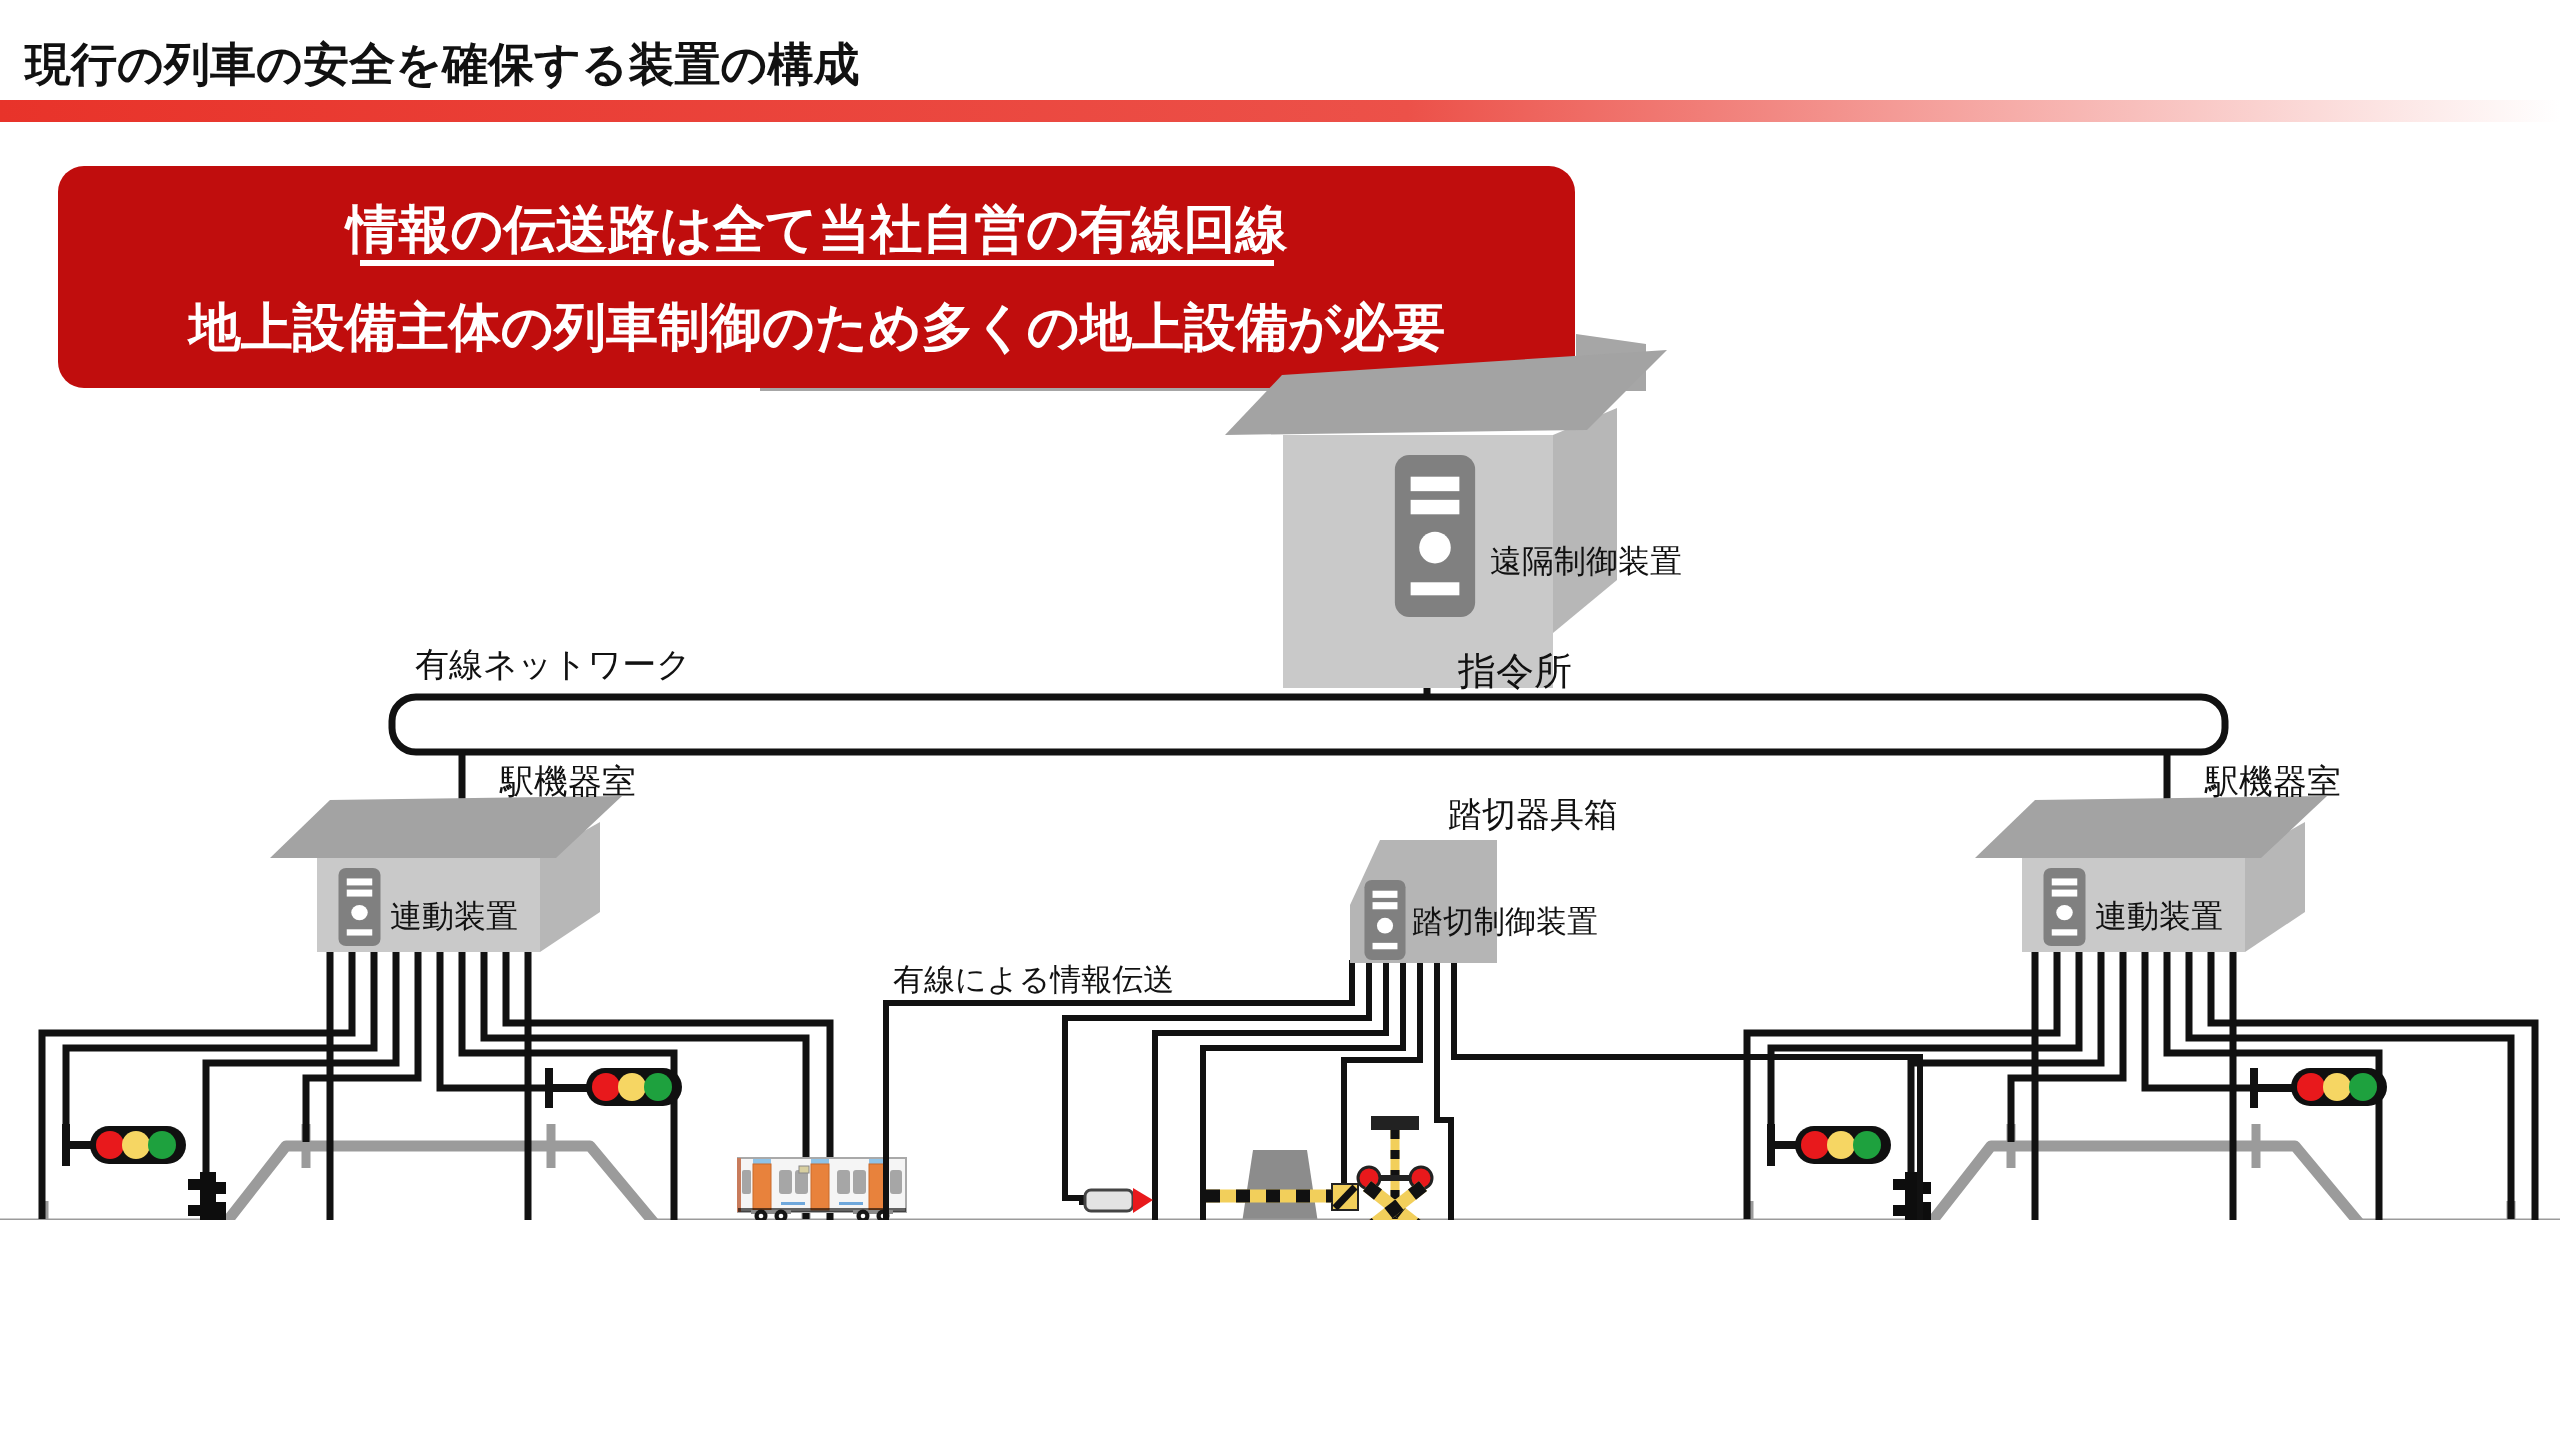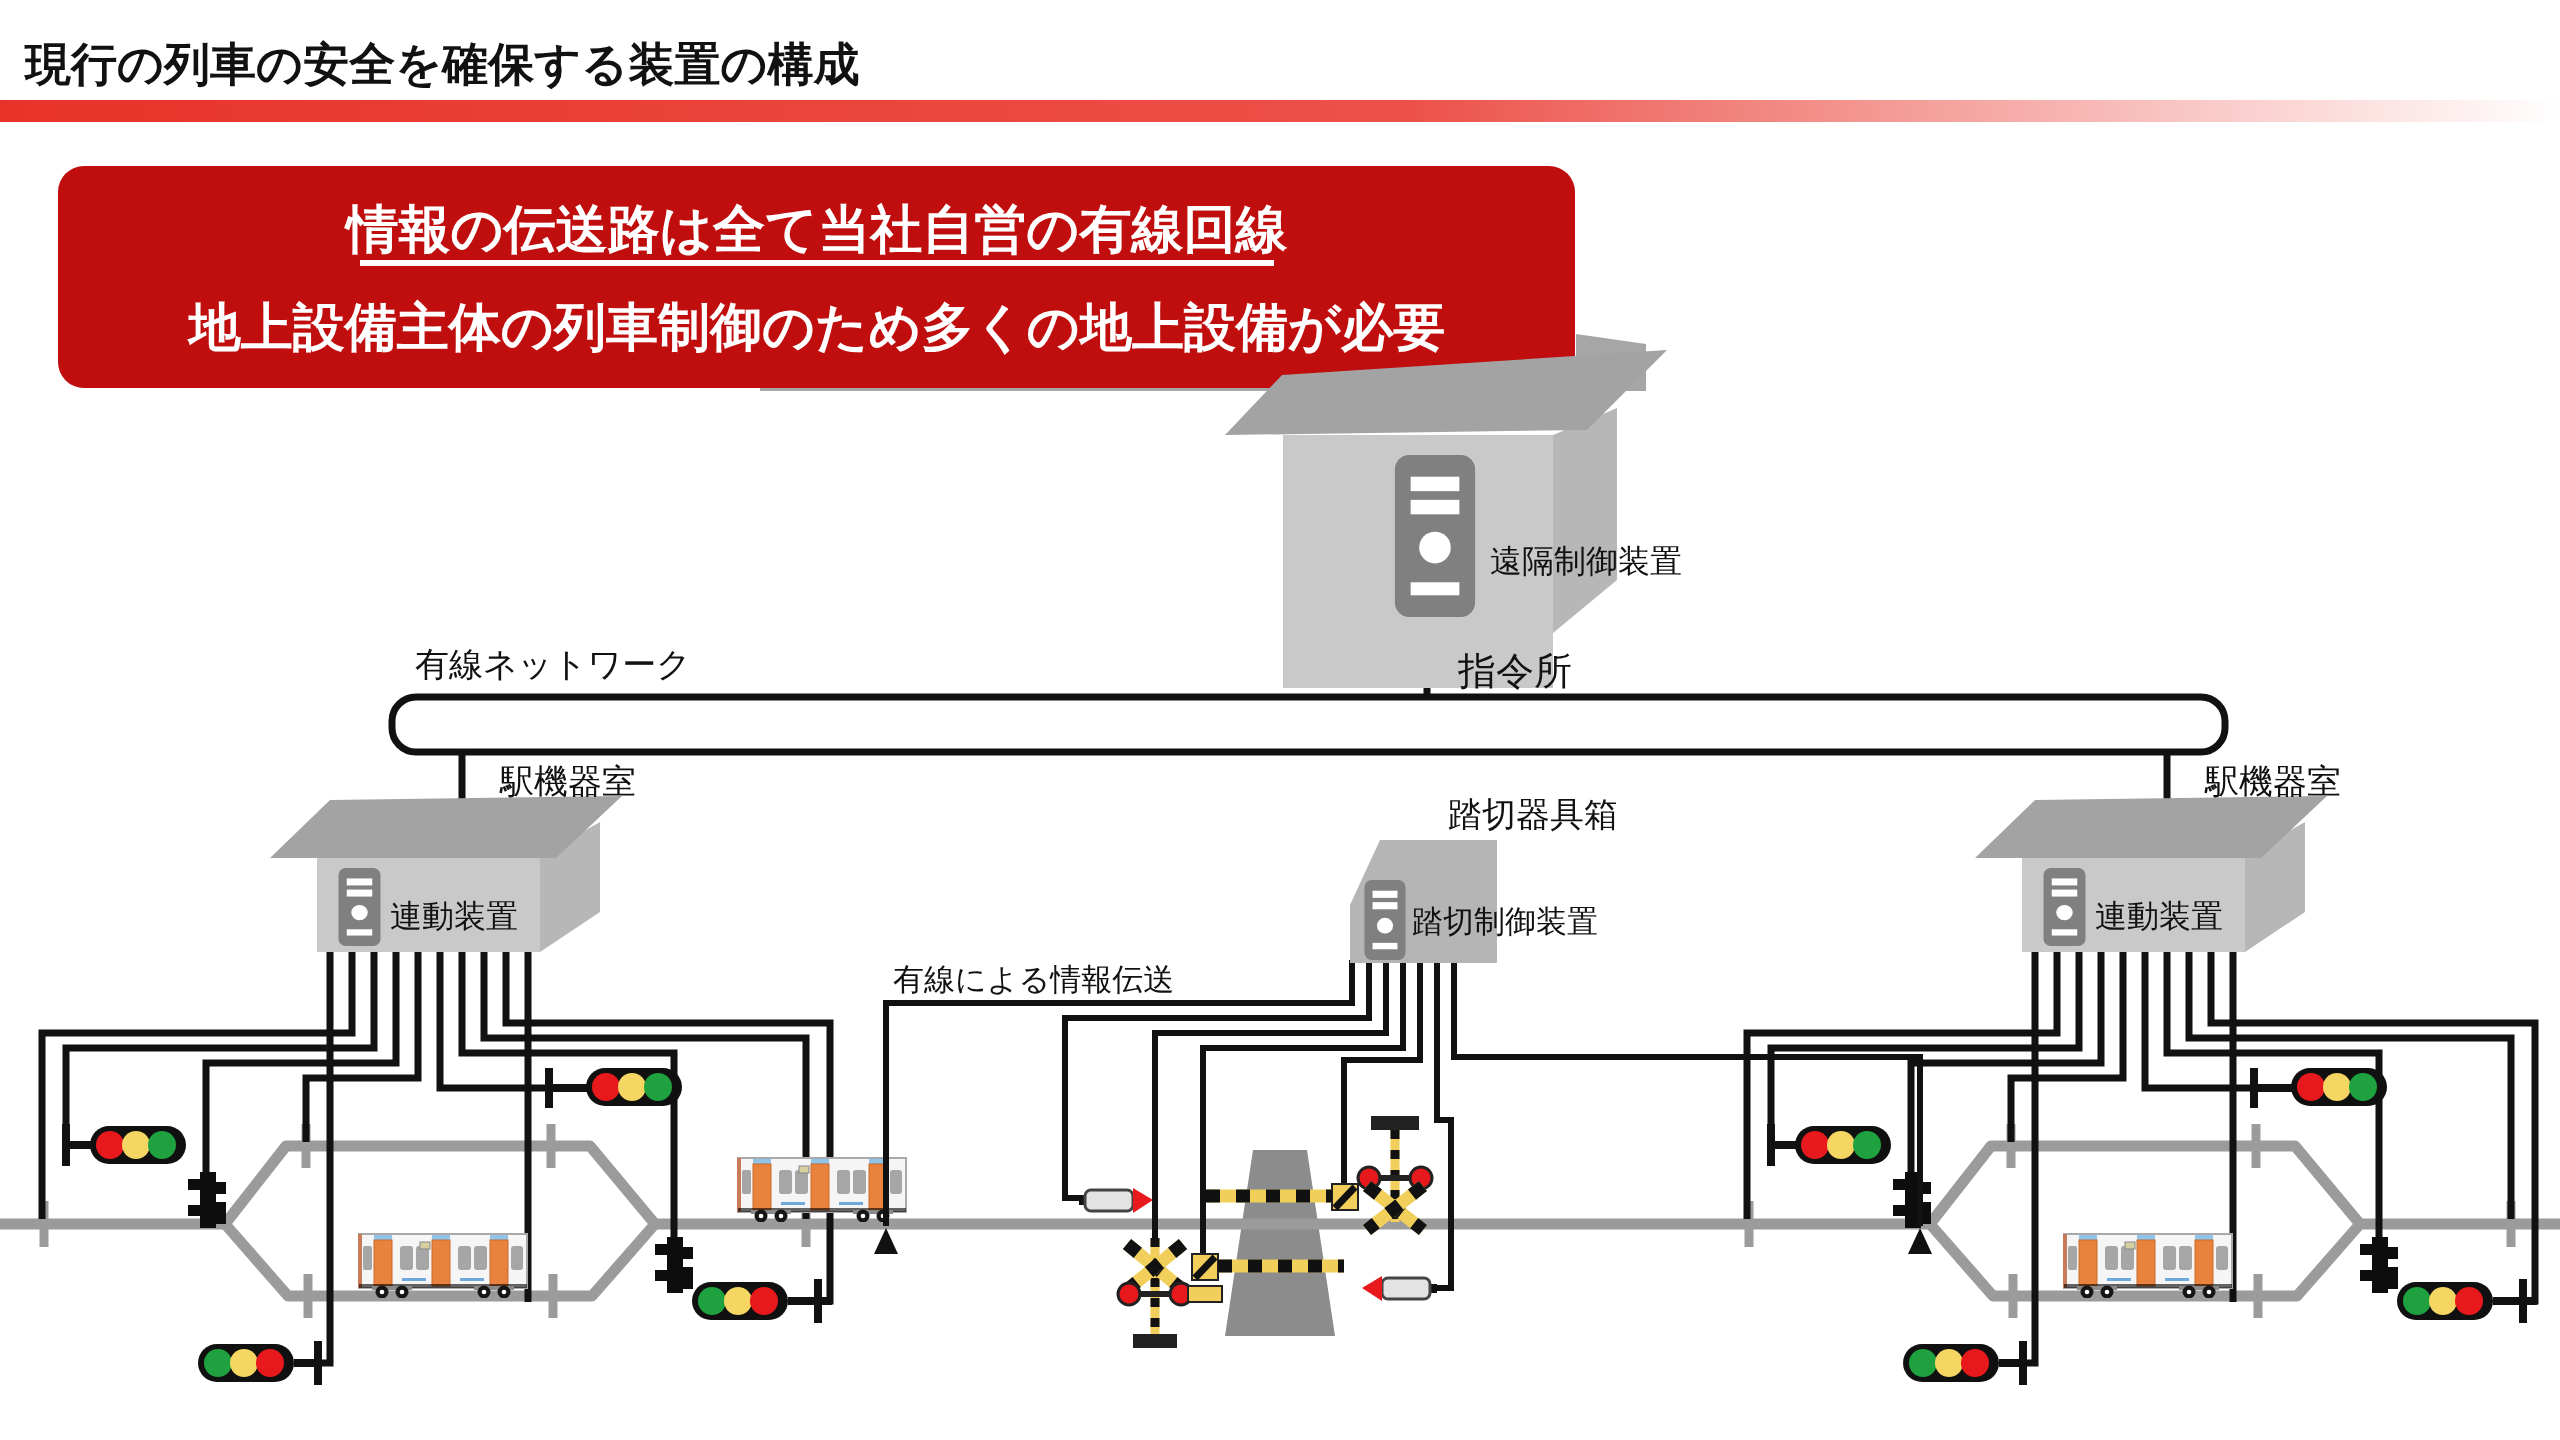--- a/index.html
+++ b/index.html
@@ -1,16 +1,16 @@
 <!DOCTYPE html>
 <html><head>
 <meta charset="utf-8">
 <style>
   html,body{margin:0;padding:0;background:#fff;}
-  .slide{width:2560px;height:1440px;position:relative;background:#fff;overflow:hidden;}
+  .slide{width:2560px;height:1220px;position:relative;background:#fff;overflow:hidden;}
   svg{display:block;}
   text{font-family:"Liberation Sans","DejaVu Sans",sans-serif;fill:#111;}
   .title-t{font-size:46px;font-weight:bold;}
   .banner-t{font-size:52px;font-weight:bold;fill:#fff;}
   .lbl34{font-size:34px;}
   .lbl32{font-size:32px;}
   .lbl31{font-size:31px;}
   .lbl38{font-size:38px;}
   .cable{stroke:#111;stroke-width:7;fill:none;}
   .cable6{stroke:#111;stroke-width:6;fill:none;}

